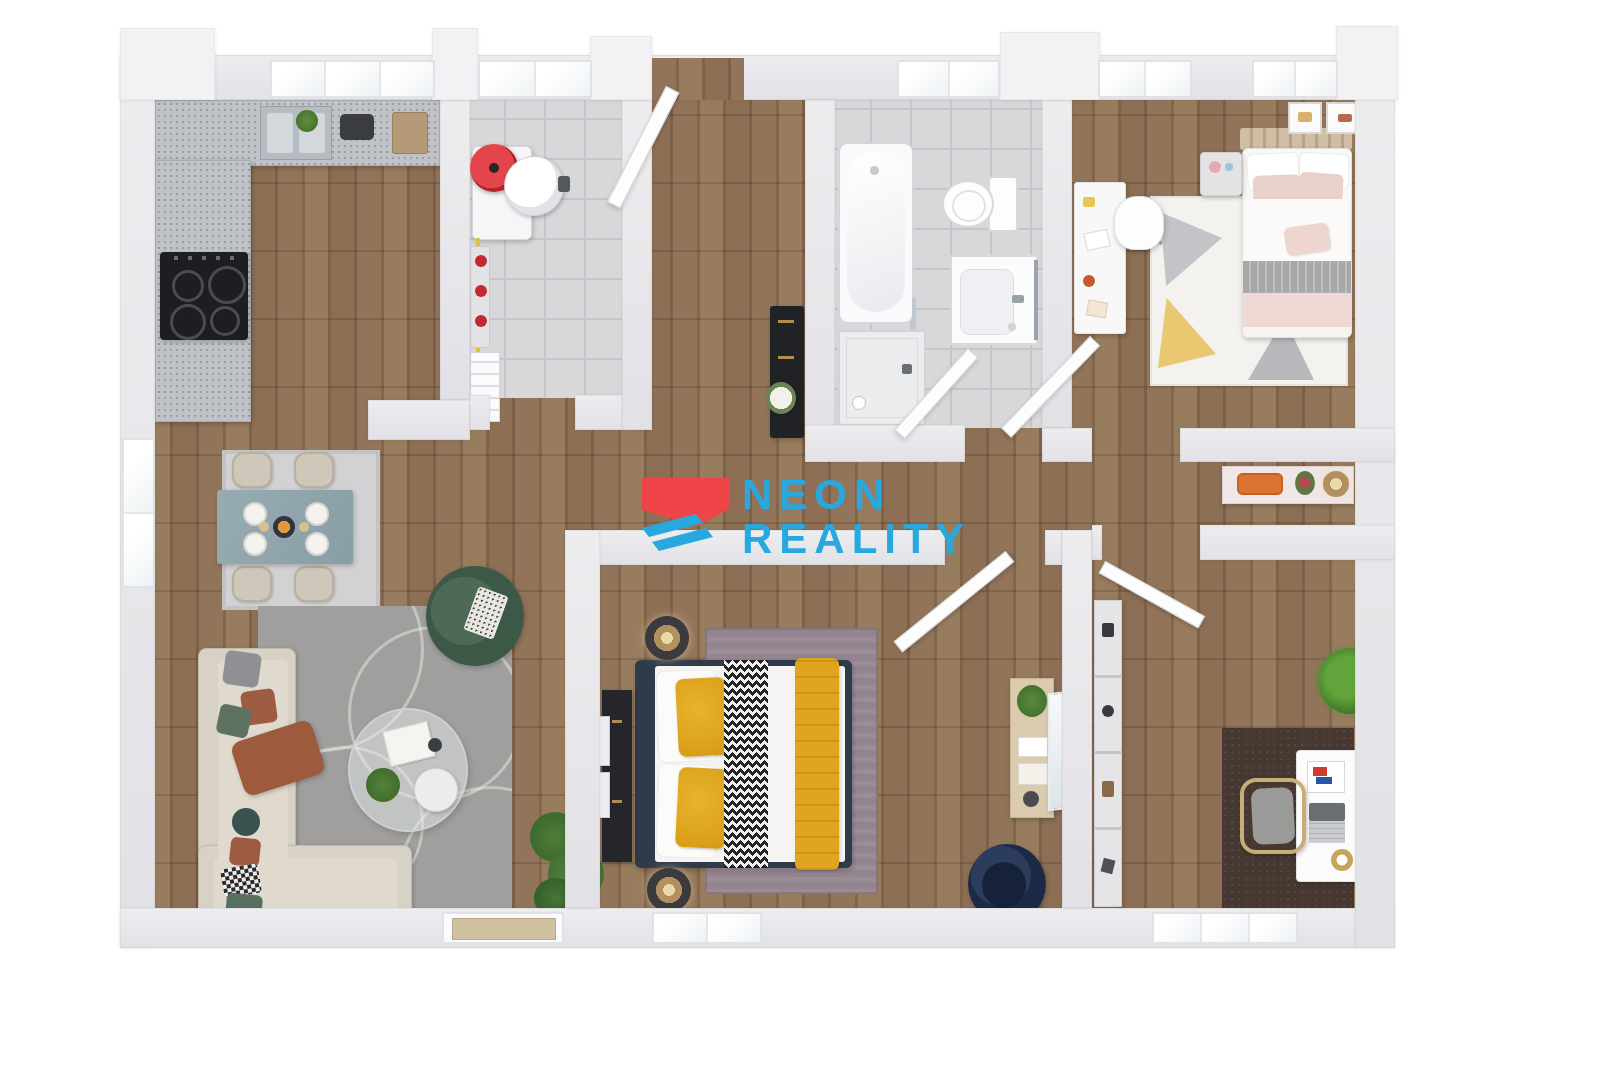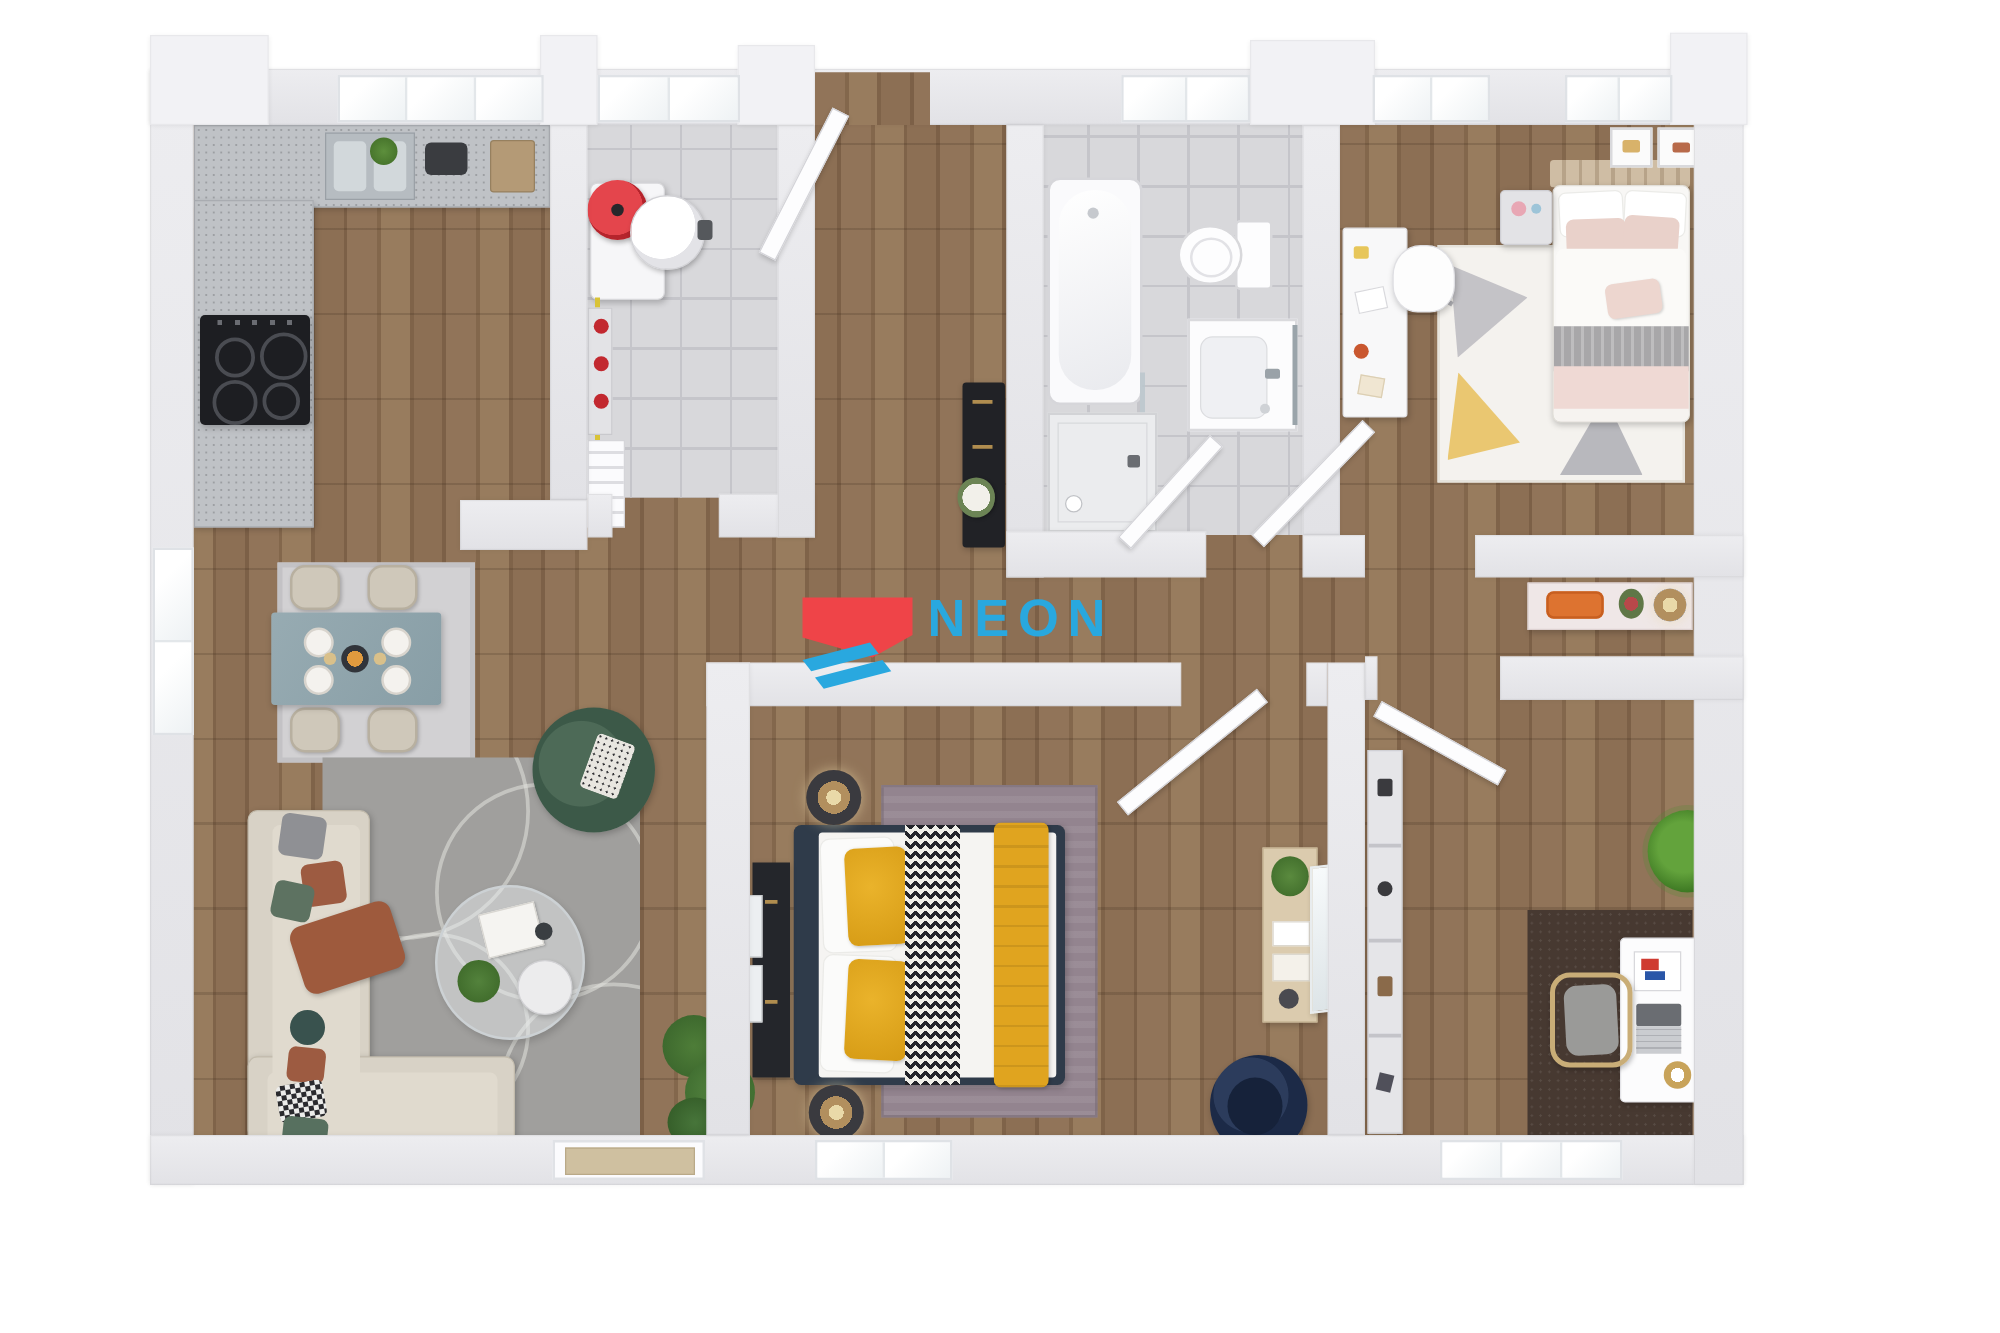--- a/index.html
+++ b/index.html
@@ -330,15 +330,16 @@
   <div class="a door" style="left:898px;top:640px;width:142px;height:12px;transform:rotate(-39deg);transform-origin:left center;"></div>
   <div class="a door" style="left:1102px;top:560px;width:112px;height:12px;transform:rotate(29deg);transform-origin:left center;"></div>
 
   <div class="a" style="left:640px;top:472px;width:340px;height:92px;z-index:60;">
     <svg width="92" height="84" viewBox="0 0 92 84" style="position:absolute;left:0;top:4px;">
       <polygon points="2,2 90,2 90,32 58,50 2,34" fill="#EF4448"></polygon>
       <polygon points="2,52 56,38 63,47 9,61" fill="#29A8DF"></polygon>
       <polygon points="12,66 66,52 73,61 19,75" fill="#29A8DF"></polygon>
     </svg>
     <div id="logo-line1" class="a" style="left:102px;top:2px;">NEON</div>
+    <div id="logo-line2" class="a" style="left:102px;top:46px;">REALITY</div>
   </div>
 
 </div>
 
 </body></html>

